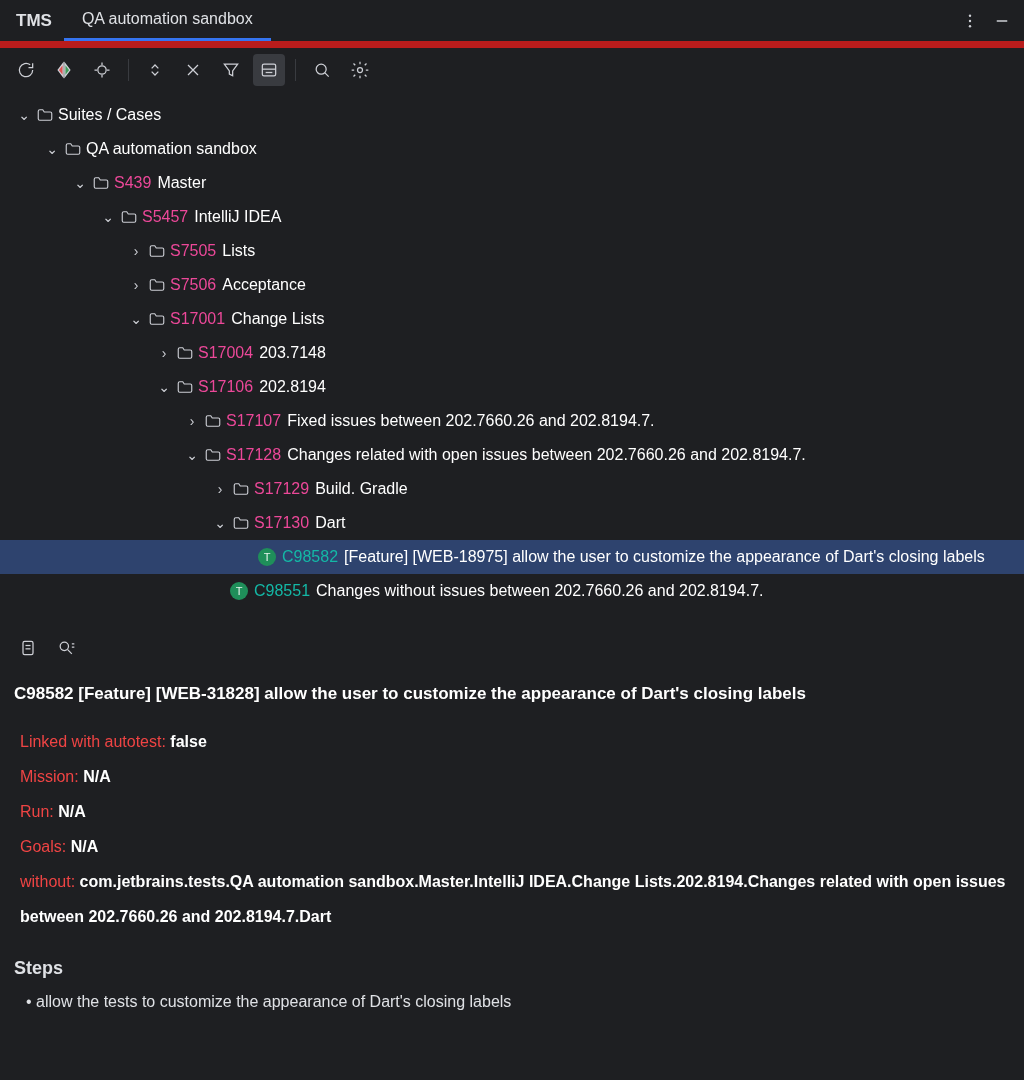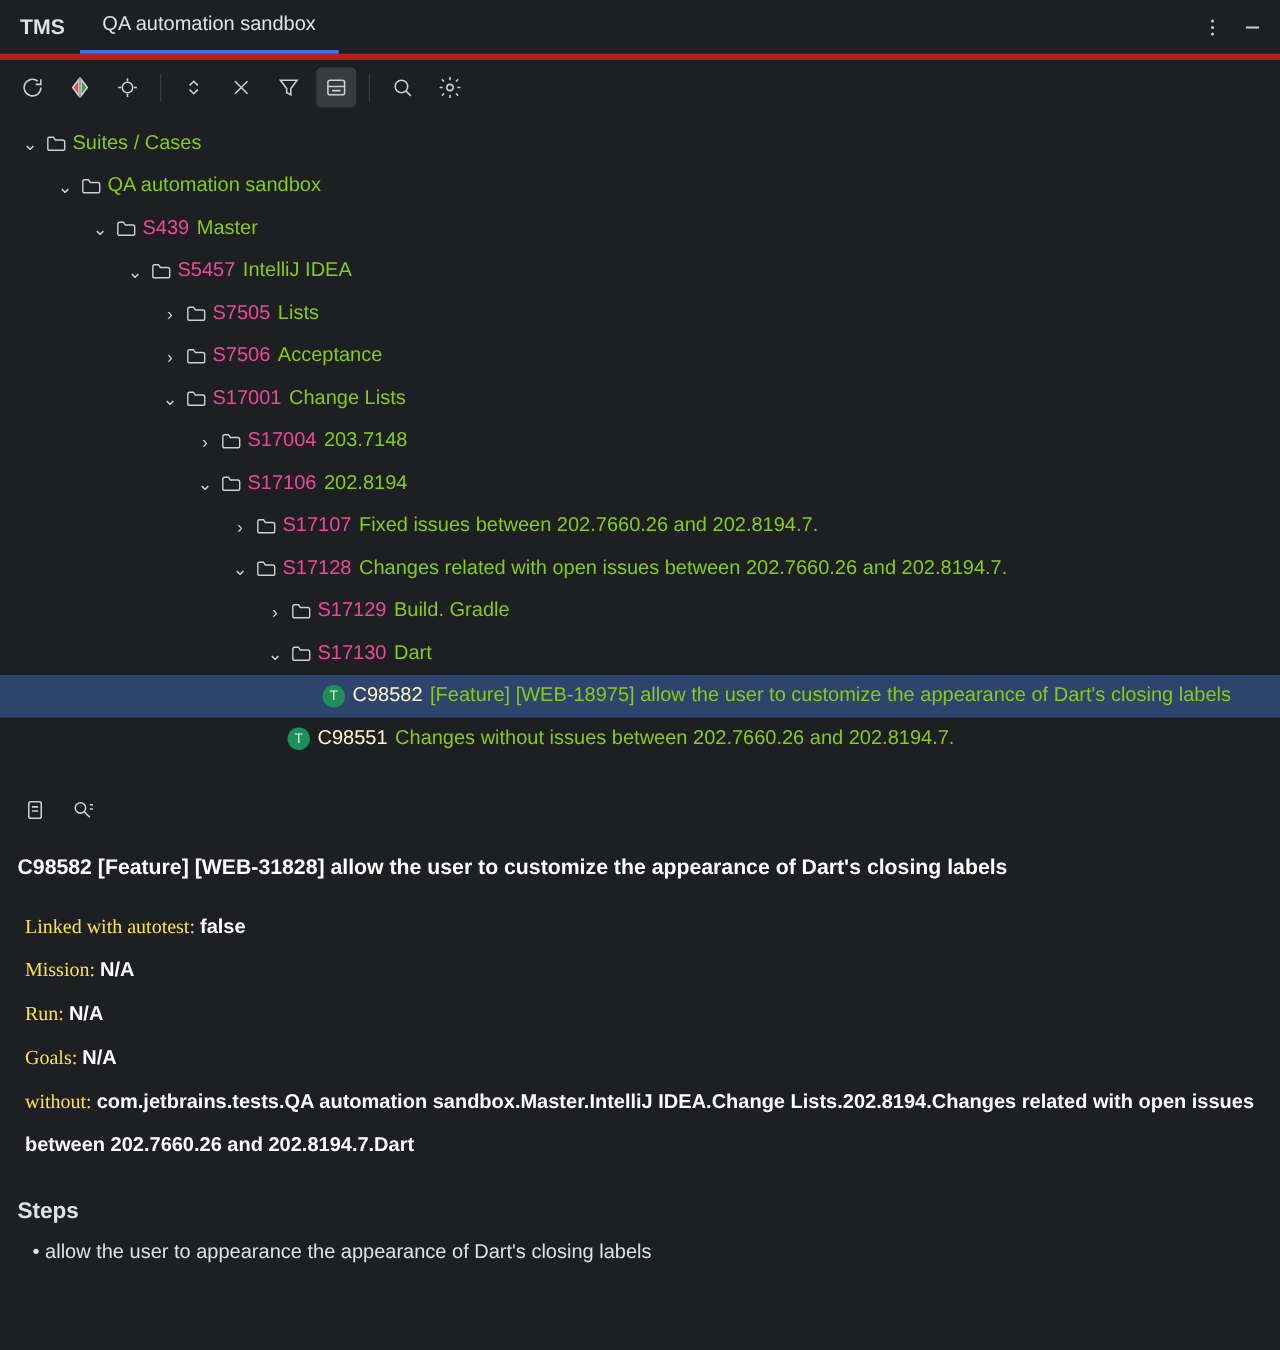--- a/index.html
+++ b/index.html
@@ -1,20 +1,20 @@
 <!DOCTYPE html>
 <html><head>
 <meta charset="utf-8">
 <style>
   * { margin:0; padding:0; box-sizing:border-box; }
   html,body { width:1024px; height:1080px; background:#1e1f22; color:#dfe1e5;
               font-family:"Segoe UI",Arial,sans-serif; font-size:15px; overflow:hidden; }
 
   
-  .tabbar { height:48px; border-bottom:5px solid #b91c1c; display:flex; align-items:stretch;
+  .tabbar { height:48px; border-bottom:7px solid #b91c1c; display:flex; align-items:stretch;
             padding:0 6px 0 12px; }
   .tabbar .brand { display:flex; align-items:center; padding:0 12px 0 4px; font-weight:700; font-size:17px; color:#dfe1e5; }
   .tabbar .tab   { display:flex; align-items:center; padding:0 18px; font-size:16px; color:#dfe1e5;
                    border-bottom:3px solid transparent; }
   .tabbar .tab.active { border-bottom-color:#3574f0; }
   .tabbar .spacer { flex:1; }
   .tabbar .menuicon, .tabbar .winicon {
       width:32px; display:flex; align-items:center; justify-content:center; color:#ced0d6; cursor:pointer;
   }
 
@@ -32,31 +32,31 @@
           cursor:pointer; }
   .trow.sel   { background:#2e436e; }
   .ind { display:inline-block; }
   .chev { width:20px; display:flex; justify-content:center; color:#ced0d6; font-size:14px; }
   .chev.none { visibility:hidden; }
   .folder { width:22px; display:flex; justify-content:center; margin-right:2px; }
   .folder svg { width:18px; height:18px; stroke:#ced0d6; fill:none; stroke-width:1.5; }
   .tbadge { width:18px; height:18px; border-radius:50%; background:#1f8f5a; color:#e6f4ec;
             font-size:11px; display:flex; align-items:center; justify-content:center; margin-right:6px; }
   .sid { color:#ec4899; margin-right:6px; }
-  .cid { color:#fef9c3; margin-right:6px; }
-  .tlabel { color:#84cc16;text-align:center; }
+  .cid { color:#14b8a6; margin-right:6px; }
+  .tlabel { color:#ffffff;text-align:center; }
 
   
   .detail { padding:0 14px; }
   .detail-toolbar { height:44px; display:flex; align-items:center; gap:10px; margin-top:18px; }
   .dicon { width:28px; height:28px; display:flex; align-items:center; justify-content:center; cursor:pointer; }
   .dicon svg { width:20px; height:20px; stroke:#ced0d6; fill:none; stroke-width:1.5; }
   .detail h2 { font-size:17px; font-weight:700; margin-top:14px; margin-bottom:20px; color:#ffffff; }
   .kvs { font-size:16px; line-height:35px; padding-left:6px; }
-  .kvs .k { color:#fde047;font-family:Liberation Serif, serif; }
+  .kvs .k { color:#ef4444; }
   .kvs .v { font-weight:700; color:#ffffff; }
   .steps-h { font-size:18px; font-weight:700; margin-top:24px; margin-bottom:14px; }
   .step { font-size:16px; padding-left:12px; }
   .step::before { content:"• "; }
 </style>
 </head>
 <body>
 
 <div class="tabbar">
   <div class="brand">TMS</div>
@@ -312,15 +312,15 @@
   <h2>C98582 [Feature] [WEB-31828] allow the user to customize the appearance of Dart's closing labels</h2>
   <div class="kvs" id="kvs">
       <div><span class="k">Linked with autotest: </span><span class="v">false</span></div>
       <div><span class="k">Mission: </span><span class="v">N/A</span></div>
       <div><span class="k">Run: </span><span class="v">N/A</span></div>
       <div><span class="k">Goals: </span><span class="v">N/A</span></div>
       <div><span class="k">without: </span><span class="v">com.jetbrains.tests.QA automation sandbox.Master.IntelliJ IDEA.Change Lists.202.8194.Changes related with open issues between 202.7660.26 and 202.8194.7.Dart</span></div>
     </div>
   <div class="steps-h">Steps</div>
   <div id="steps">
-      <div class="step">allow the user to appearance the appearance of Dart's closing labels</div>
+      <div class="step">allow the tests to customize the appearance of Dart's closing labels</div>
     </div>
 </div>
 
 </body></html>

